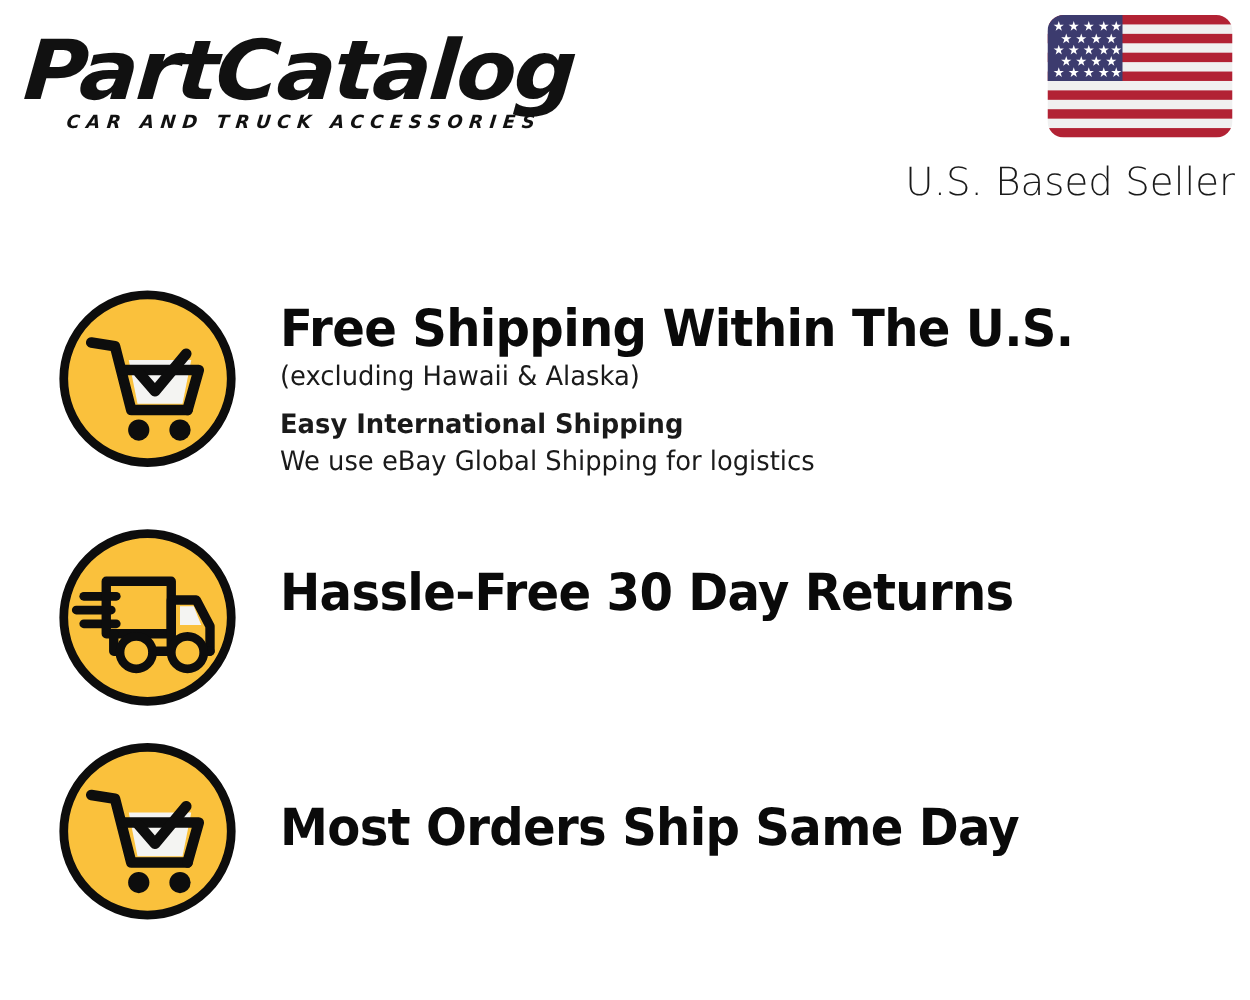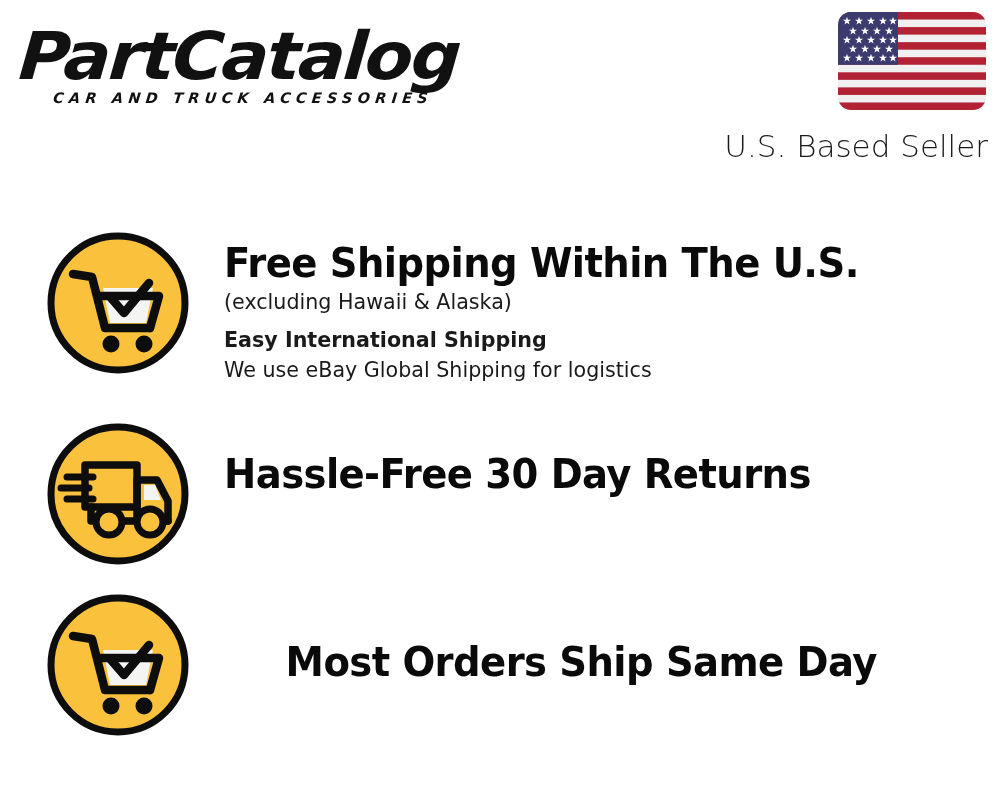--- a/index.html
+++ b/index.html
@@ -117,21 +117,21 @@
     margin-top: 8px;
   }
 
   #feature-row-free-shipping { top: 230px; }
   #feature-row-free-shipping .feature-text { top: 9px; }
 
   #feature-row-returns { top: 421px; }
   #feature-row-returns .feature-text { top: 29px; }
 
   #feature-row-same-day { top: 592px; }
-  #feature-row-same-day .feature-text { top: 46px; text-align: center; }
+  #feature-row-same-day .feature-text { top: 46px; }
 </style>
 </head>
 <body>
 
 <div id="brand-logo">
   <div id="brand-wordmark">PartCatalog</div>
   <div id="brand-tagline">CAR AND TRUCK ACCESSORIES</div>
 </div>
 
 <div id="us-flag">

